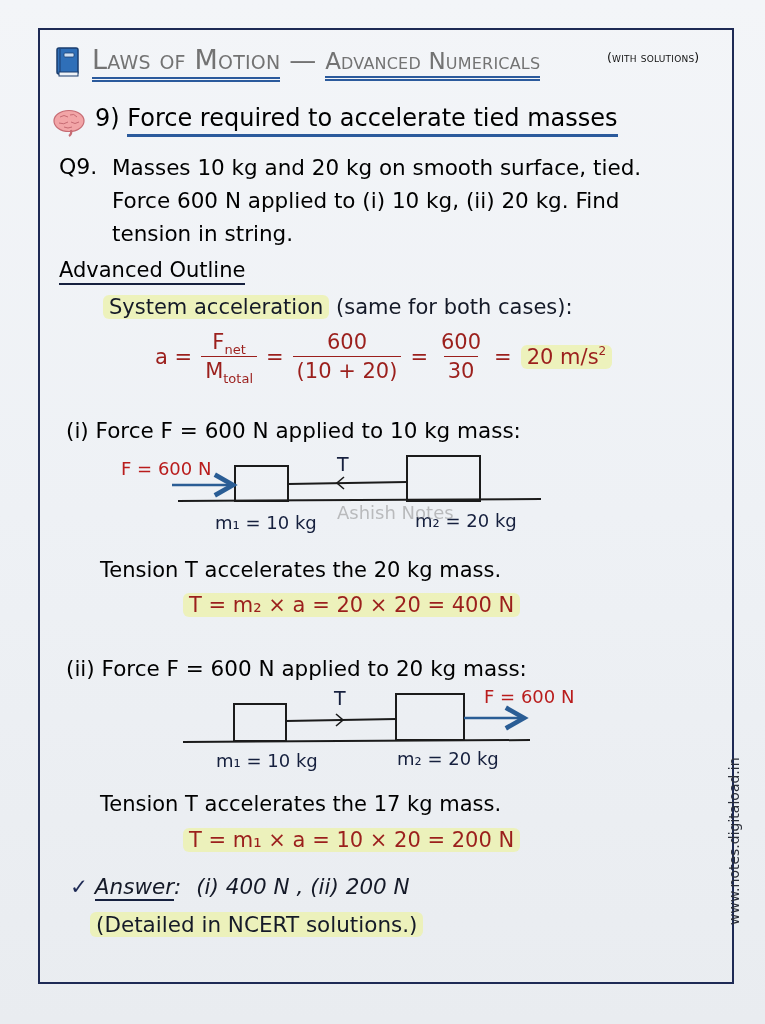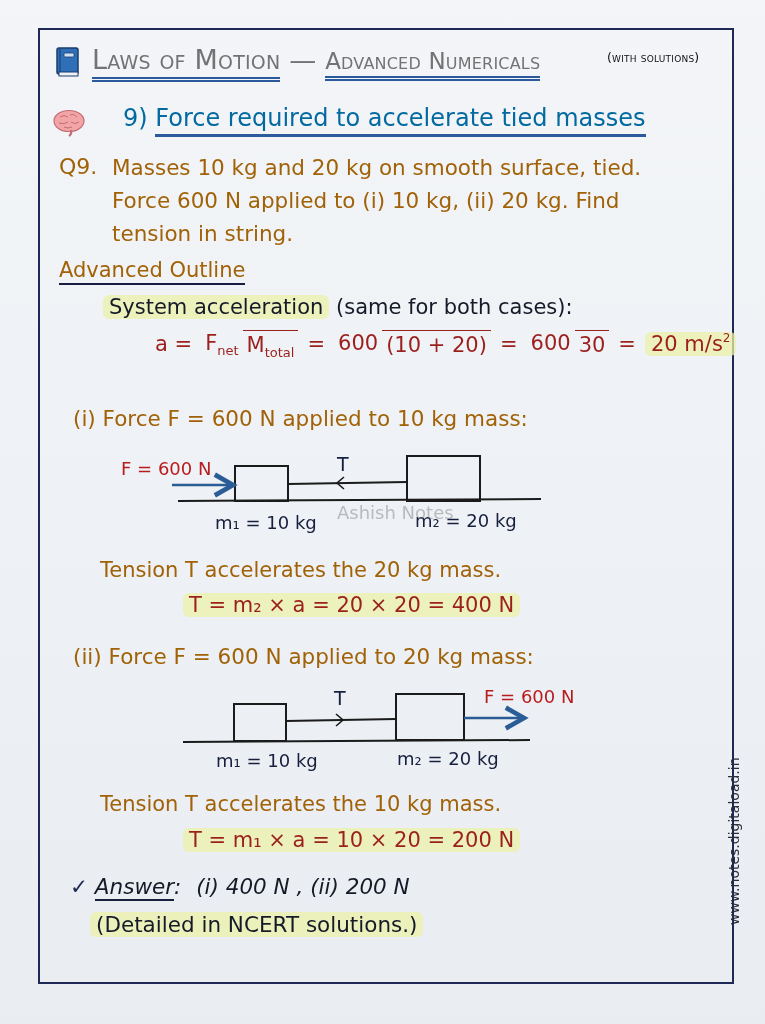--- a/index.html
+++ b/index.html
@@ -7,50 +7,50 @@
     width: 765px; height: 1024px; overflow: hidden; position: relative;
     background: linear-gradient(180deg, #f3f5f8 0%, #eef1f5 50%, #e9ecf0 100%);
     font-family: "DejaVu Sans", sans-serif;
     color: #1b2236;
   }
   .frame {
     position: absolute; left: 38px; top: 28px; width: 696px; height: 956px;
     border: 2px solid #1e2a55; box-sizing: border-box;
   }
   .abs { position: absolute; white-space: nowrap; }
-  .navy { color: #a16207; }
+  .navy { color: #000000; }
   .dark { color: #151a28; }
   .red { color: #9b1f1c; }
   .hl { background: rgba(236, 242, 168, 0.75); border-radius: 6px; padding: 0 6px; }
 
   
   .h-title { left: 92px; top: 44px; font-size: 27px; letter-spacing: 0.2px; color: #737373; }
   .dbl { border-bottom: 5px double #2b5a9c; padding-bottom: 2px; }
   .h-sub { left: 607px; top: 50px; font-size: 12.5px; color: #111; letter-spacing: 0.2px; }
   .book-icon { left: 56px; top: 47px; width: 24px; height: 30px; }
   .brain-icon { left: 52px; top: 109px; width: 34px; height: 28px; }
-  .sec-title { left: 95px; top: 104px; font-size: 24px; color: #0369a1; margin-left: 28px; }
+  .sec-title { left: 95px; top: 104px; font-size: 24px; color: #000000; }
   .sec-title .u { border-bottom: 3px solid #2b5a9c; padding-bottom: 2px; }
 
   
   .q-label { left: 59px; top: 154px; font-size: 22px; }
   .q-line { left: 112px; font-size: 21.5px; }
   .sol-outline { left: 59px; top: 258px; font-size: 21px; border-bottom: 2px solid #16203e; padding-bottom: 1px; }
 
   .sys-acc { left: 91px; top: 295px; font-size: 21px; padding-left: 12px; }
 
   
-  .frac { display: inline-flex; flex-direction: row; align-items: center; vertical-align: middle; justify-content: space-between; }
+  .frac { display: inline-flex; flex-direction: column; align-items: center; vertical-align: middle; justify-content: space-between; }
   .frac .num { padding: 0 4px 2px; }
   .frac .den { padding: 2px 4px 0; border-top: 1.5px solid #9b1f1c; }
   .formula { left: 155px; top: 330px; font-size: 21px; display: flex; align-items: center; gap: 9px; }
   .sub { font-size: 13px; position: relative; top: 5px; }
   .sup { font-size: 12px; position: relative; top: -9px; }
 
-  .case-title { left: 73px; font-size: 21.5px; }
+  .case-title { left: 66px; font-size: 21.5px; margin-top: 12px; }
 
   .diag { position: absolute; left: 0; top: 0; }
   .diag-label { font-size: 18px; color: #16203e; }
   .f-label { font-size: 18px; color: #b91c1c; }
   .watermark { left: 319px; top: 502px; font-size: 18px; color: rgba(120,120,120,0.45); margin-left: 18px; }
 
   .tension { left: 100px; font-size: 21px; }
   .result { font-size: 21px; }
 
   .answer { left: 70px; top: 874px; font-size: 21.5px; font-style: italic; }
@@ -156,21 +156,21 @@
 <div class="abs tension navy" style="top:558px">Tension  T  accelerates  the  20 kg  mass.</div>
 <div class="abs result red hl" style="left:183px; top:593px">T = m₂ × a  =  20 × 20  =  400 N</div>
 
 <div class="abs case-title navy" style="top:644px">(ii) Force  F = 600 N  applied to  20 kg  mass:</div>
 
 <div class="abs diag-label" style="left:334px; top:687px; font-size:19px">T</div>
 <div class="abs f-label" style="left:484px; top:686px">F = 600 N</div>
 <div class="abs diag-label" style="left:216px; top:750px">m₁ = 10 kg</div>
 <div class="abs diag-label" style="left:397px; top:748px">m₂ = 20 kg</div>
 
-<div class="abs tension navy" style="top:792px">Tension  T  accelerates  the  10 kg  mass.</div>
+<div class="abs tension navy" style="top:792px">Tension  T  accelerates  the  17 kg  mass.</div>
 <div class="abs result red hl" style="left:183px; top:828px">T = m₁ × a  =  10 × 20  =  200 N</div>
 
 <div class="abs answer dark">
   <span style="color:#1e2a55">✓</span>
   <span class="u">Answer</span><span>:</span>
   <span style="margin-left:8px">(i) 400 N ,  (ii) 200 N</span>
 </div>
 <div class="abs detail dark hl">(Detailed in NCERT solutions.)</div>
 
 <div class="abs side-url">www.notes.digitaload.in</div>

